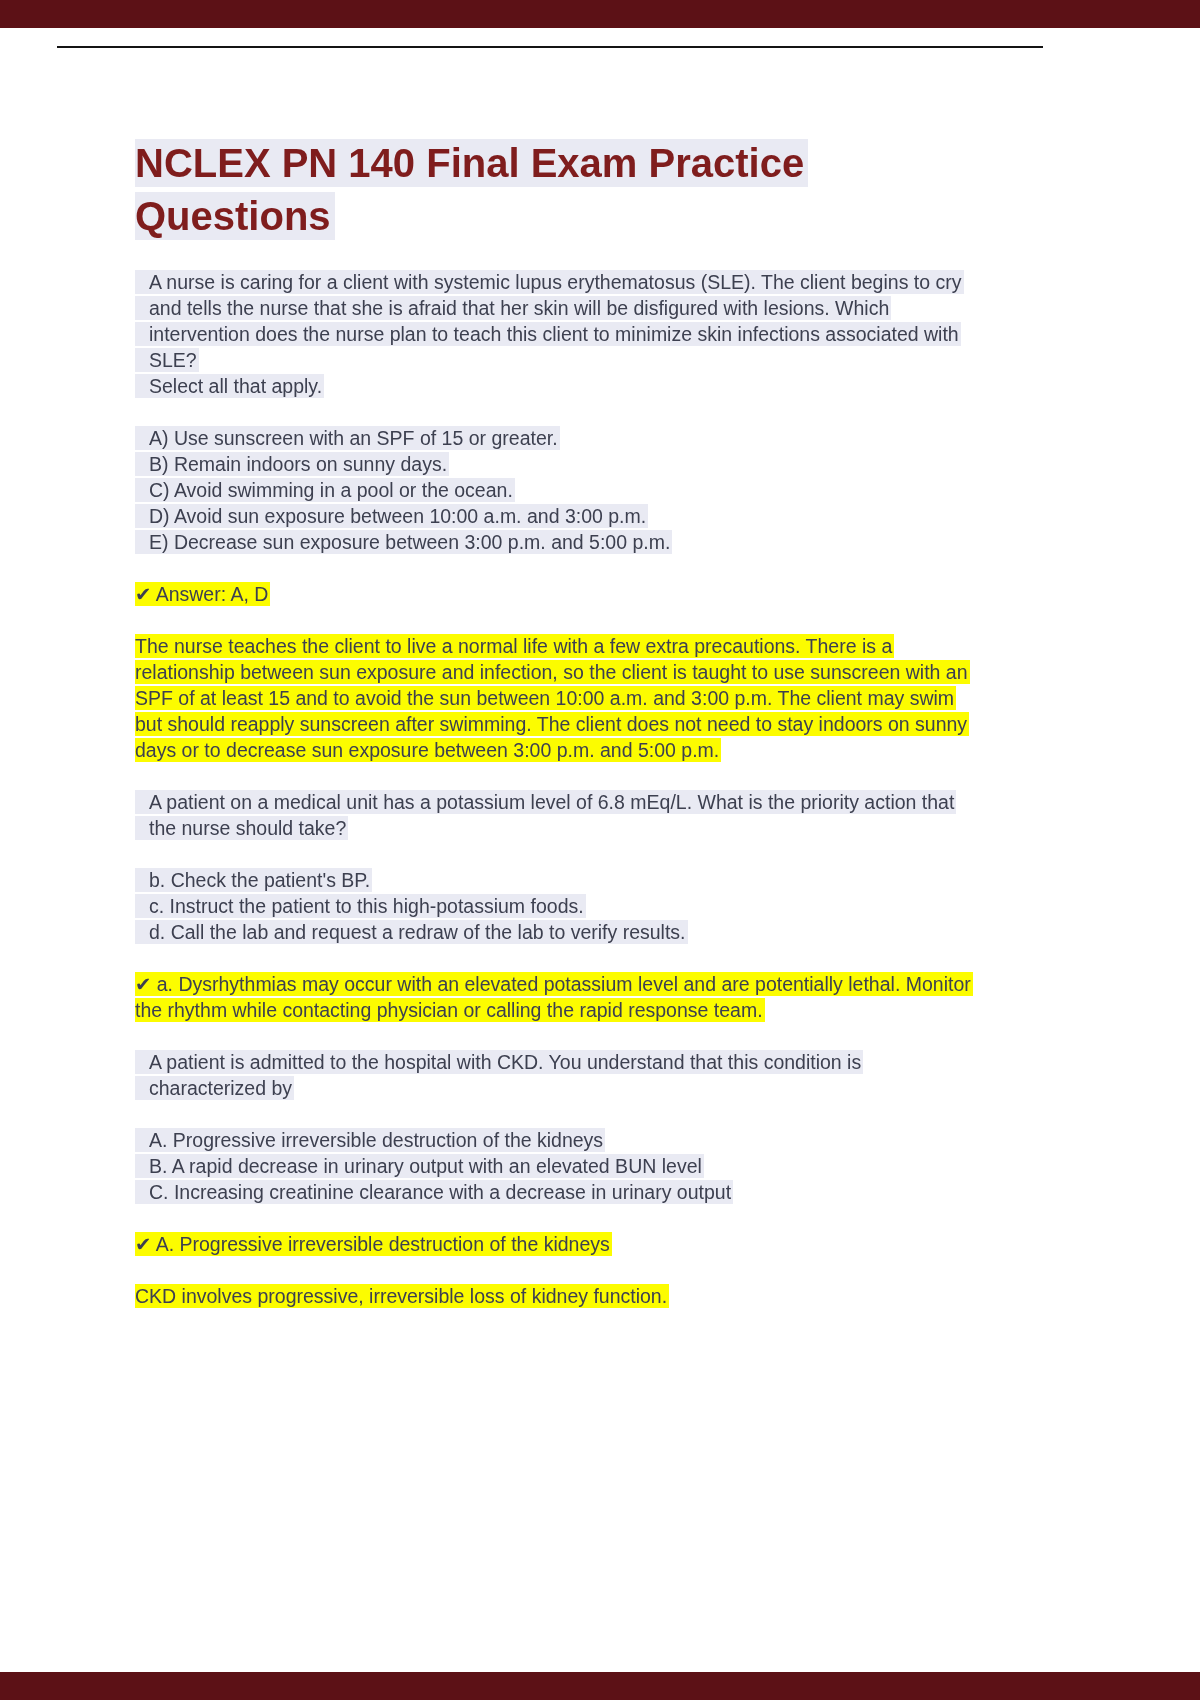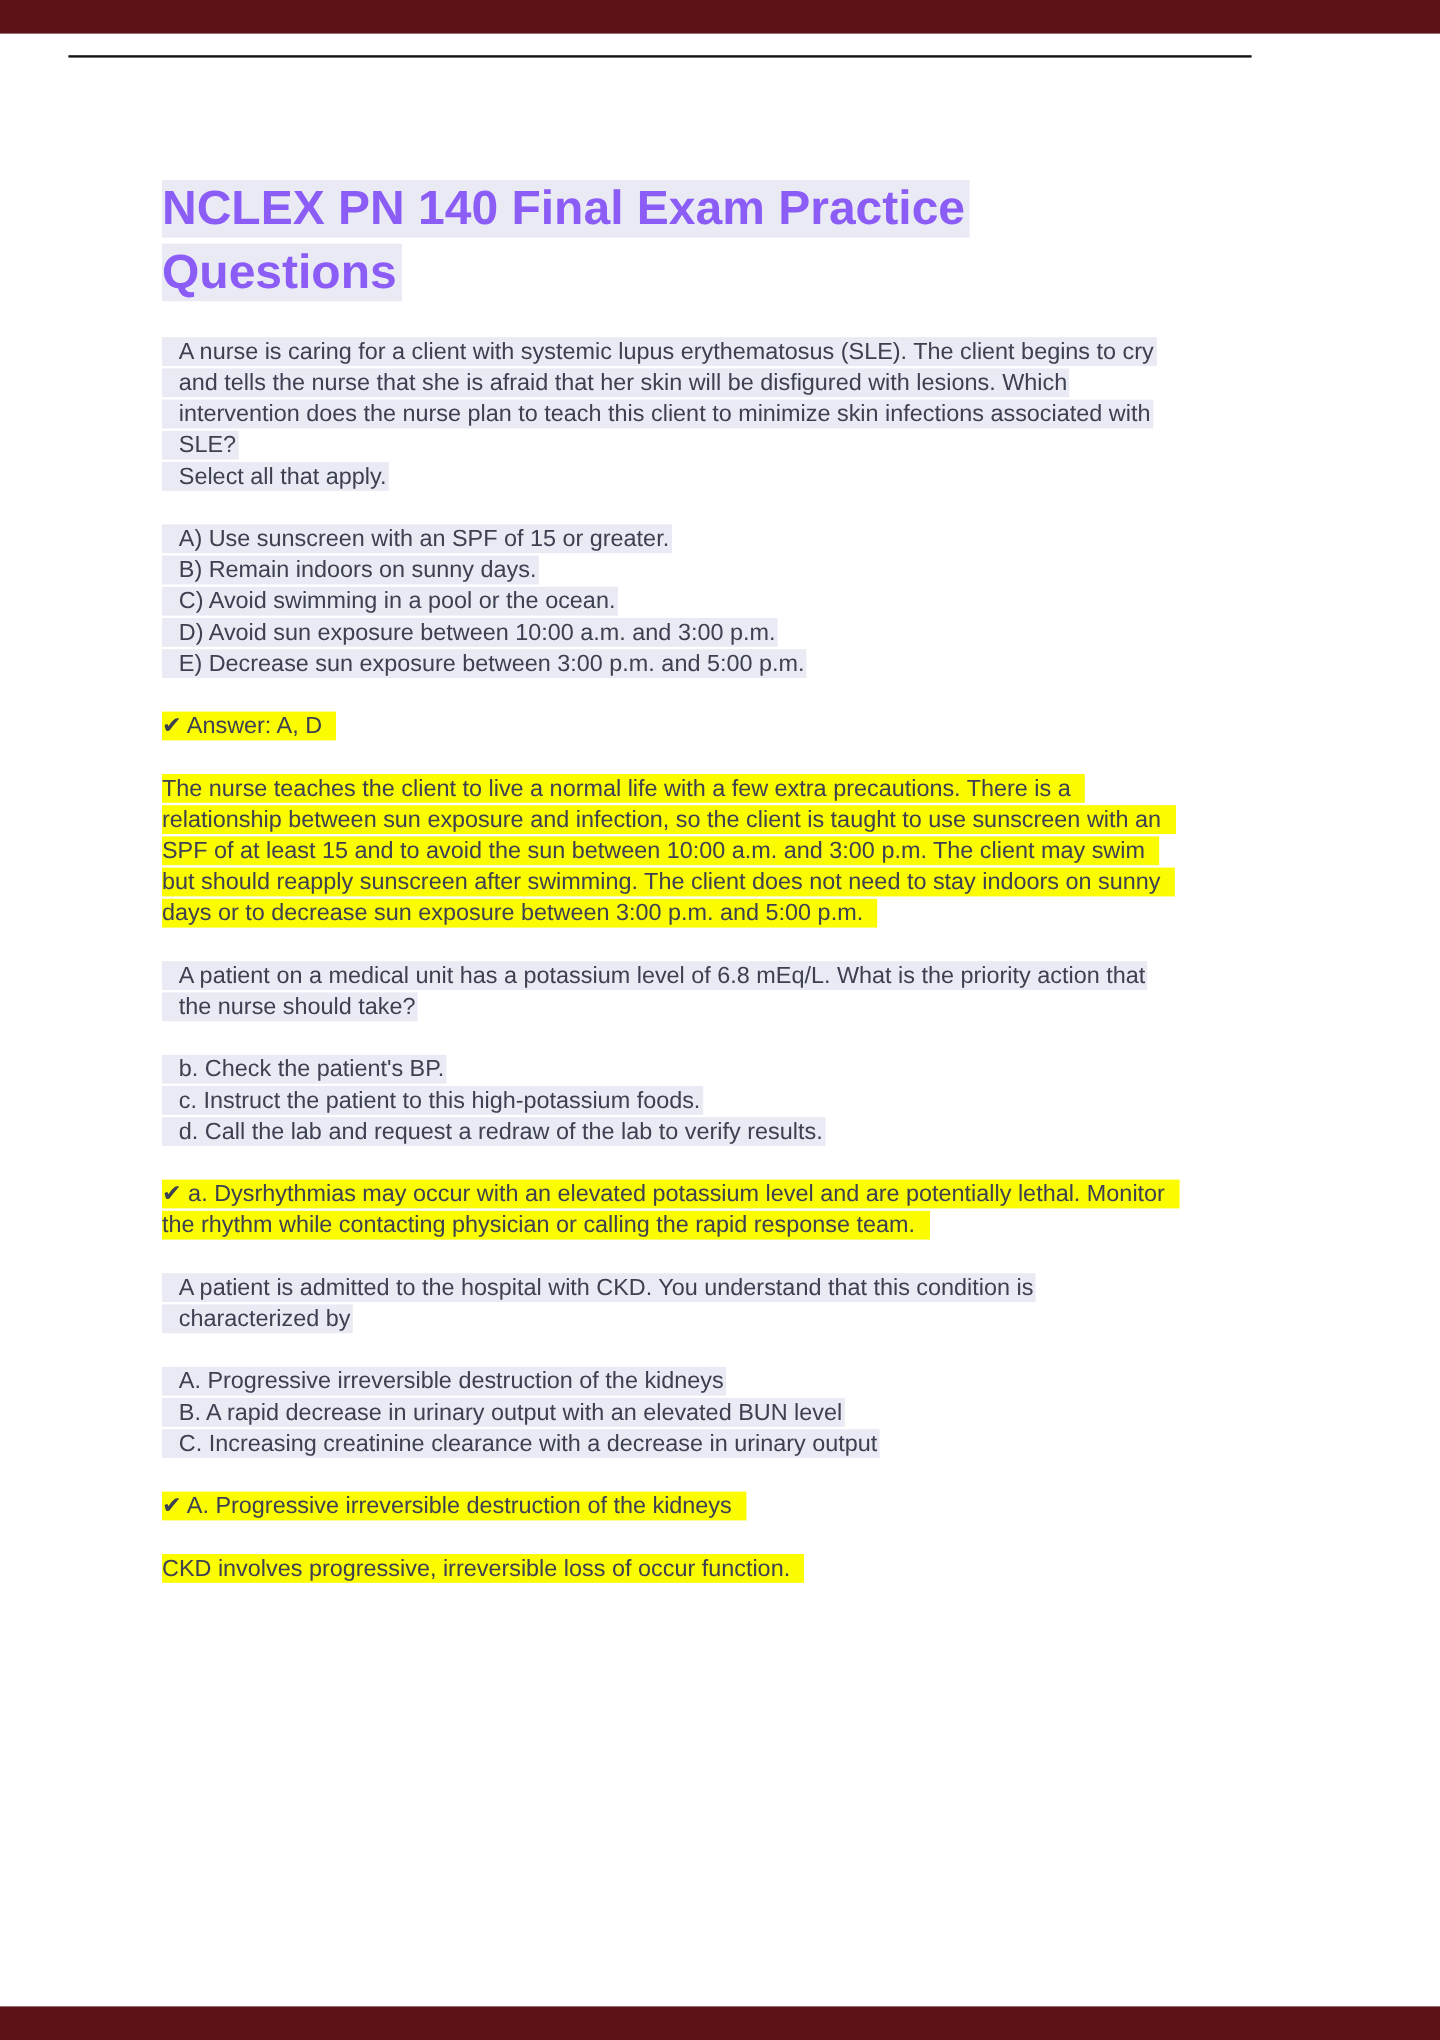--- a/index.html
+++ b/index.html
@@ -34,35 +34,35 @@
     top:136px;
     width:836px;
     color:#3d4050;
     font-size:19.5px;
     line-height:26px;
   }
   h1.page-title {
     font-size:40px;
     line-height:53px;
     font-weight:700;
-    color:#8b5cf6;
-    margin:12px 0 26px 0;
+    color:#7f1d1d;
+    margin:1px 0 26px 0;
   }
   h1.page-title .hl { padding:2px 4px 2px 0; }
   .hl {
     background:#e9eaf3;
     -webkit-box-decoration-break:clone;
     box-decoration-break:clone;
     padding:1px 2px 1px 14px;
   }
   .hly {
     background:#fcfc00;
     -webkit-box-decoration-break:clone;
     box-decoration-break:clone;
-    padding:1px 12px 1px 0;
+    padding:1px 2px 1px 0;
   }
   .block { margin:0 0 26px 0; }
   .opt { margin:0; }
   .check { font-weight:400; }
 </style>
 </head>
 <body>
 
 <div class="page">
 
@@ -105,20 +105,20 @@
       <p class="block"><span class="hl">A patient is admitted to the hospital with CKD. You understand that this condition is characterized by</span></p>
 
       <div class="block">
         <div class="opt"><span class="hl">A. Progressive irreversible destruction of the kidneys</span></div>
         <div class="opt"><span class="hl">B. A rapid decrease in urinary output with an elevated BUN level</span></div>
         <div class="opt"><span class="hl">C. Increasing creatinine clearance with a decrease in urinary output</span></div>
       </div>
 
       <p class="block"><span class="hly"><span class="check">✔</span> <span>A. Progressive irreversible destruction of the kidneys</span></span></p>
 
-      <p class="block"><span class="hly">CKD involves progressive, irreversible loss of occur function.</span></p>
+      <p class="block"><span class="hly">CKD involves progressive, irreversible loss of kidney function.</span></p>
     </section>
 
   </div>
 
   <div class="edge-bar bottom"></div>
 
 </div>
 
 </body></html>

